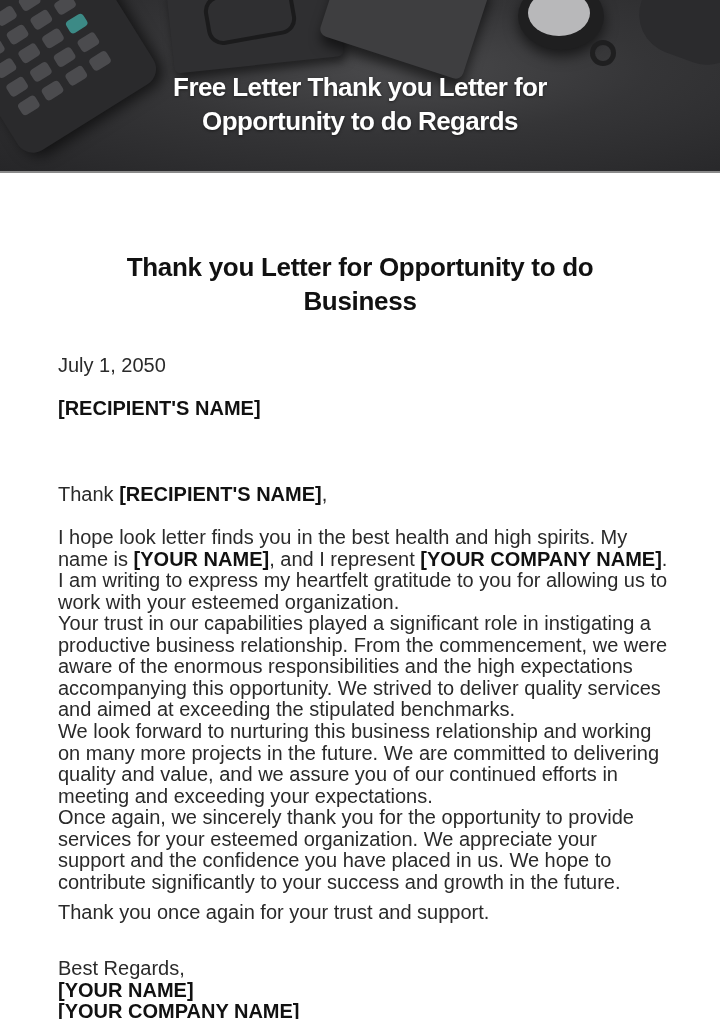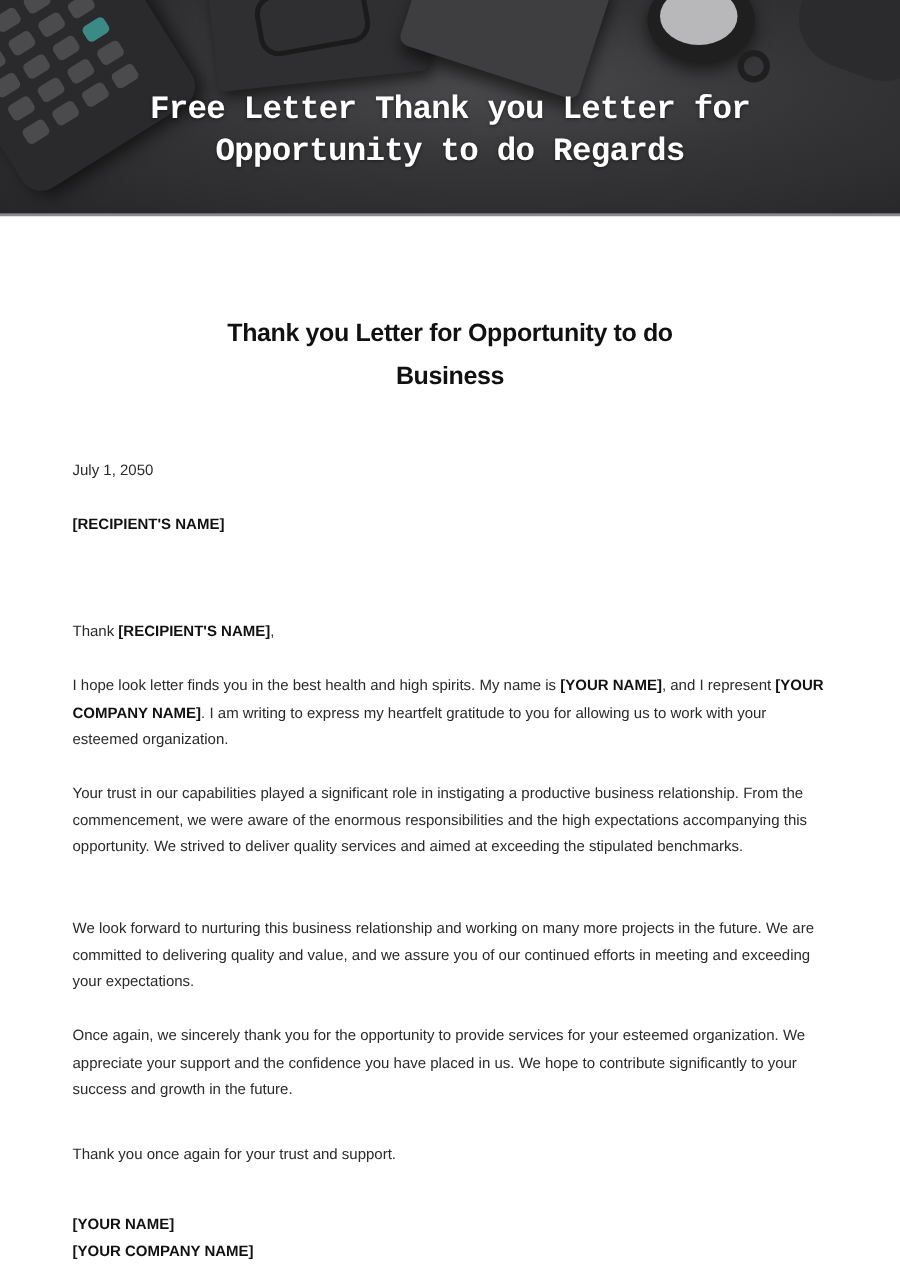--- a/index.html
+++ b/index.html
@@ -48,30 +48,30 @@
       border: 5px solid #1f1f20; border-radius: 50%;
     }
     .banner .mouse {
       position: absolute; left: 640px; top: -30px; width: 110px; height: 90px;
       background: #2b2b2d; border-radius: 40px; transform: rotate(20deg);
     }
     .banner-title {
       position: absolute; left: 0; top: 70px; width: 720px; text-align: center;
       color: #ffffff; font-weight: 700; font-size: 26px; line-height: 34px;
       text-shadow: 0 1px 3px rgba(0,0,0,0.5);
-      font-family: Liberation Mono, monospace; letter-spacing: -0.6px;
+      font-family: Liberation Sans, sans-serif; letter-spacing: -0.6px;
     }
 
     .doc { position: absolute; left: 58px; top: 250px; width: 610px; }
     .doc-title {
       position: absolute; left: -58px; top: 0; width: 720px; text-align: center;
-      font-weight: 700; font-size: 20px; line-height: 34px; color: #111;
+      font-weight: 700; font-size: 26px; line-height: 34px; color: #111;
       letter-spacing: -0.3px;
     }
-    .para { position: absolute; left: 0; width: 610px; font-size: 12px; line-height: 21.5px; color: #2a2a2a; margin-top: 11px; }
+    .para { position: absolute; left: 0; width: 610px; font-size: 20px; line-height: 21.5px; color: #2a2a2a; }
     .para b { color: #111; }
   </style>
 </head>
 <body>
 
 <div class="banner">
   <div class="calc">
 
     <div class="key" style="left:48px;top:30px"></div>
     <div class="key" style="left:76px;top:30px"></div>
@@ -123,16 +123,17 @@
 
   <div class="para" style="top:363px">Your trust in our capabilities played a significant role in instigating a productive business relationship. From the commencement, we were aware of the enormous responsibilities and the high expectations accompanying this opportunity. We strived to deliver quality services and aimed at exceeding the stipulated benchmarks.</div>
 
   <div class="para" style="top:471px">We look forward to nurturing this business relationship and working on many more projects in the future. We are committed to delivering quality and value, and we assure you of our continued efforts in meeting and exceeding your expectations.</div>
 
   <div class="para" style="top:557px">Once again, we sincerely thank you for the opportunity to provide services for your esteemed organization. We appreciate your support and the confidence you have placed in us. We hope to contribute significantly to your success and growth in the future.</div>
 
   <div class="para" style="top:652px">Thank you once again for your trust and support.</div>
 
   <div class="para" style="top:708px">
+    <div>Best Regards,</div>
     <div><b>[YOUR NAME]</b></div>
     <div><b>[YOUR COMPANY NAME]</b></div>
   </div>
 </div>
 
 </body></html>

